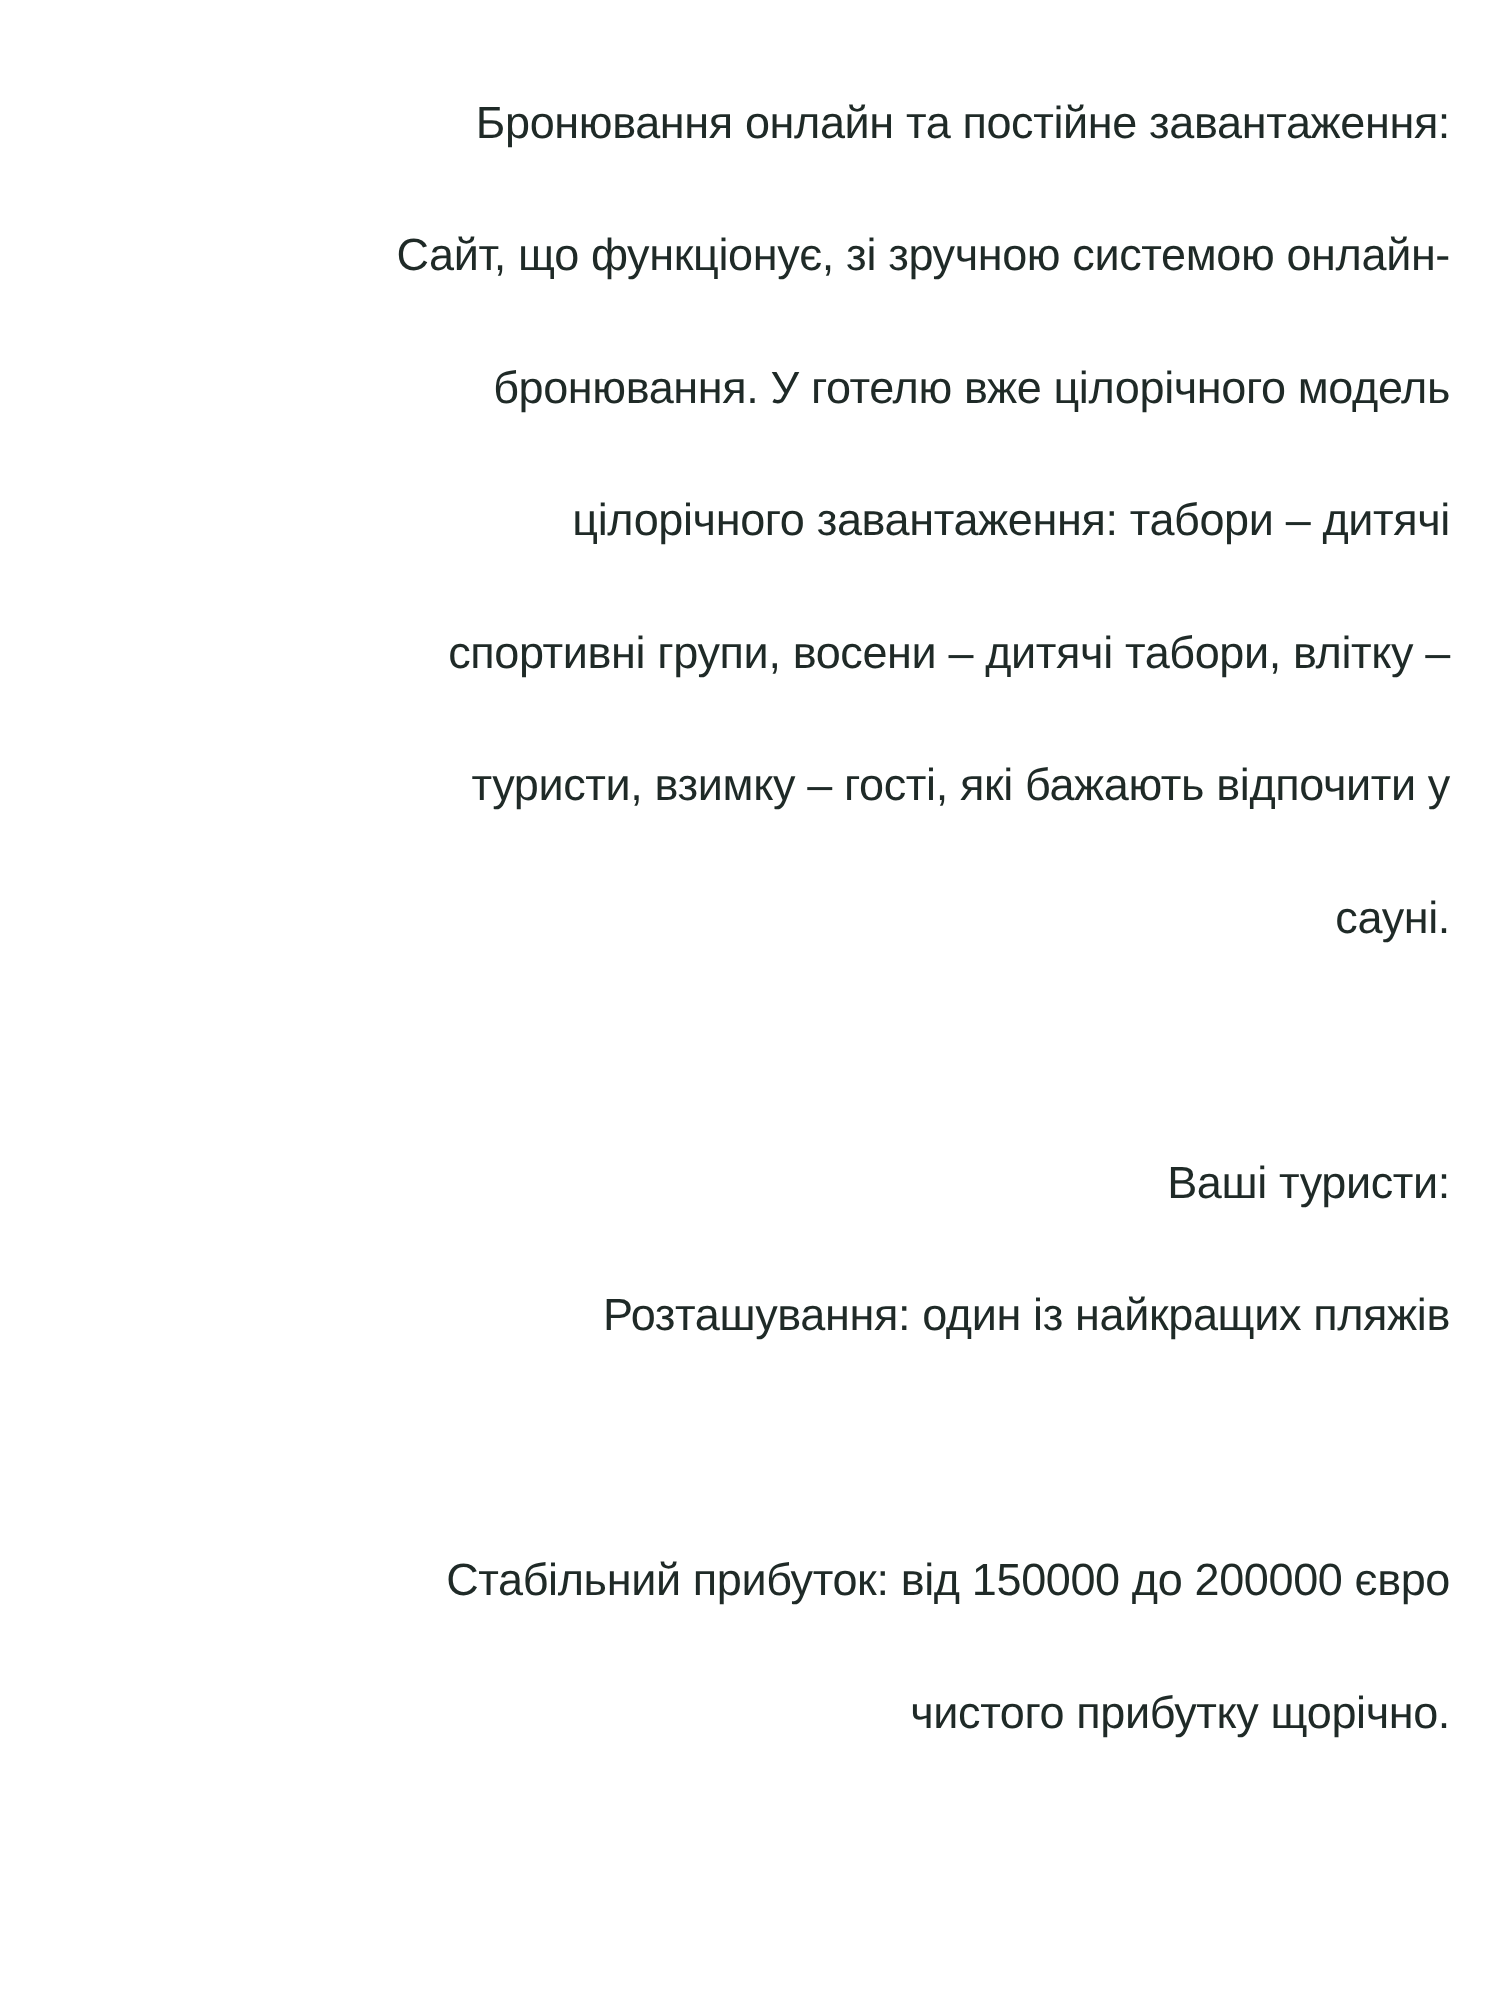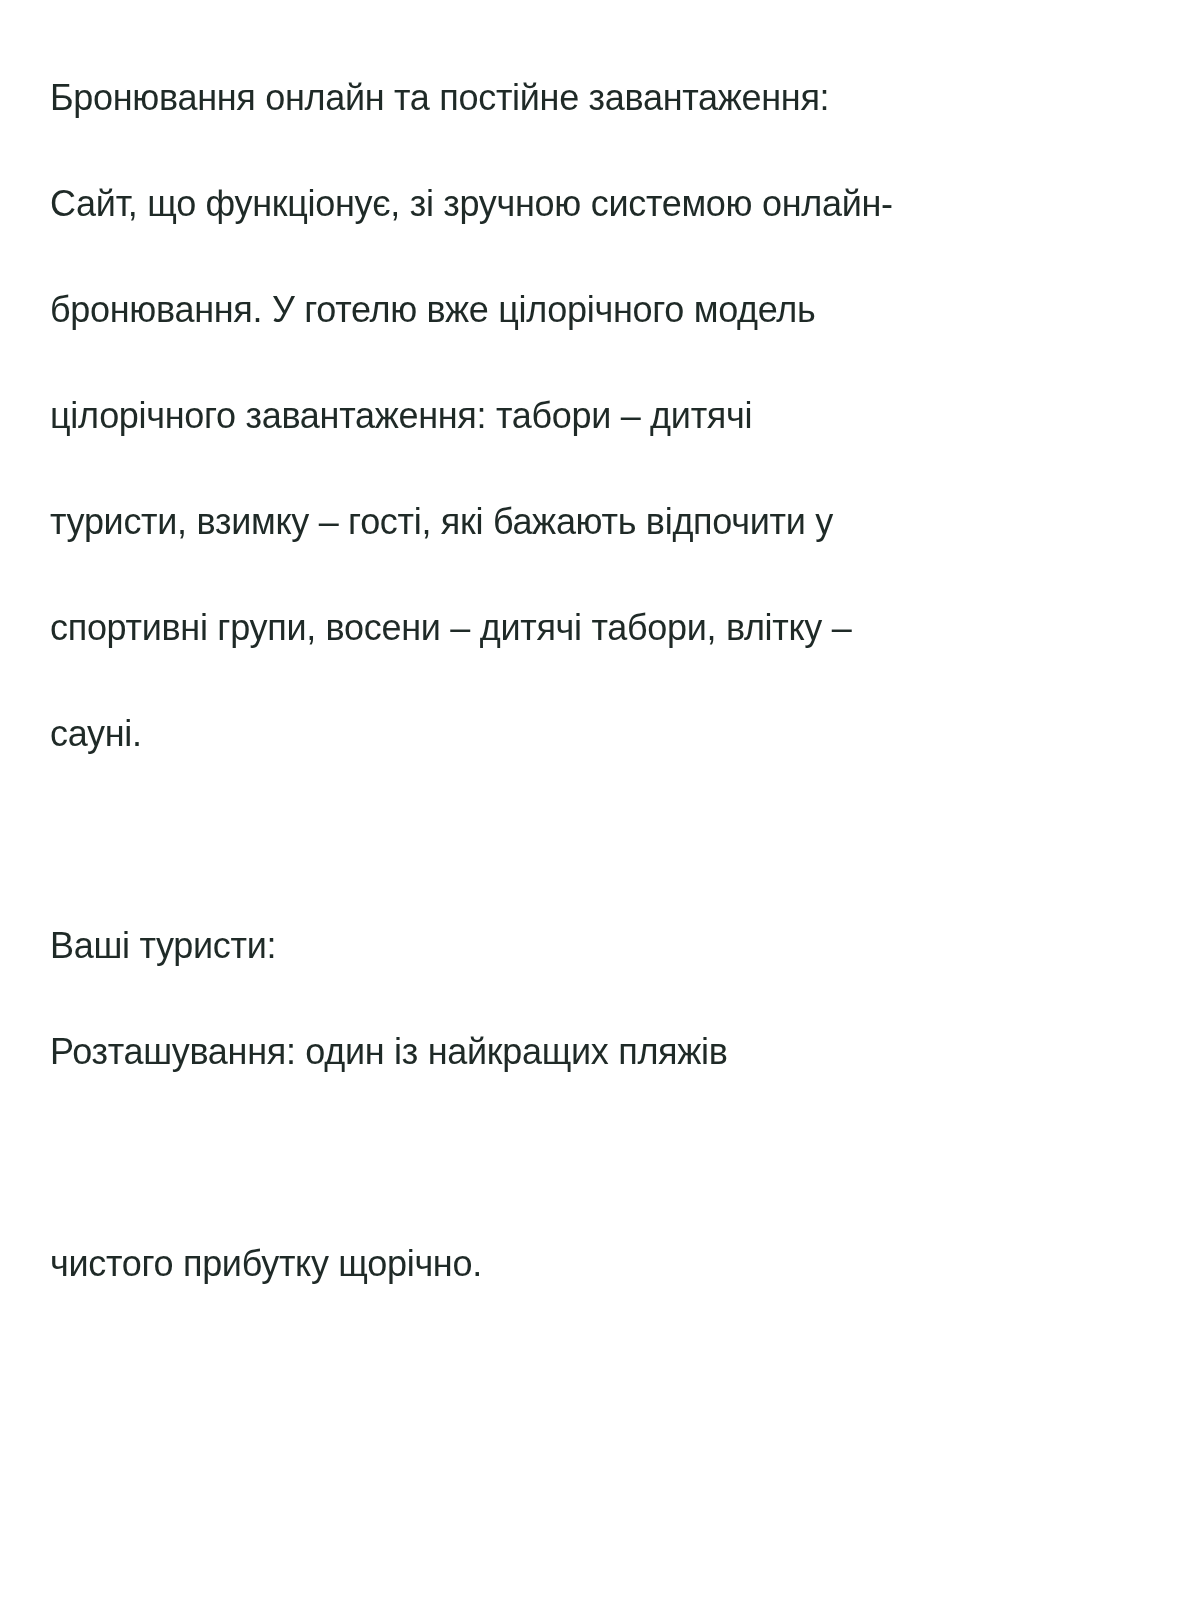--- a/index.html
+++ b/index.html
@@ -20,48 +20,50 @@
       width: 1110px;
       font-family: "Liberation Sans", sans-serif;
       font-size: 36px;
       line-height: 53px;
       color: #1f2a27;
       letter-spacing: -0.3px;
     }
     .para {
       margin: 0;
       white-space: pre-line;
+      text-align: right;
     }
     .gap {
       height: 53px;
     }
   </style>
 </head>
 <body>
 
 <div class="doc">
 
   <div class="para">
     <div>Бронювання онлайн та постійне завантаження:</div>
     <div>Сайт, що функціонує, зі зручною системою онлайн-</div>
     <div>бронювання. У готелю вже цілорічного модель</div>
     <div>цілорічного завантаження: табори – дитячі</div>
+    <div>спортивні групи, восени – дитячі табори, влітку –</div>
     <div>туристи, взимку – гості, які бажають відпочити у</div>
-    <div>спортивні групи, восени – дитячі табори, влітку –</div>
     <div>сауні.</div>
   </div>
 
   <div class="gap"></div>
 
   <div class="para">
     <div>Ваші туристи:</div>
     <div>Розташування: один із найкращих пляжів</div>
   </div>
 
   <div class="gap"></div>
 
   <div class="para">
+    <div>Стабільний прибуток: від 150000 до 200000 євро</div>
     <div>чистого прибутку щорічно.</div>
   </div>
 
   <div class="gap"></div>
 
 </div>
 
 </body></html>

